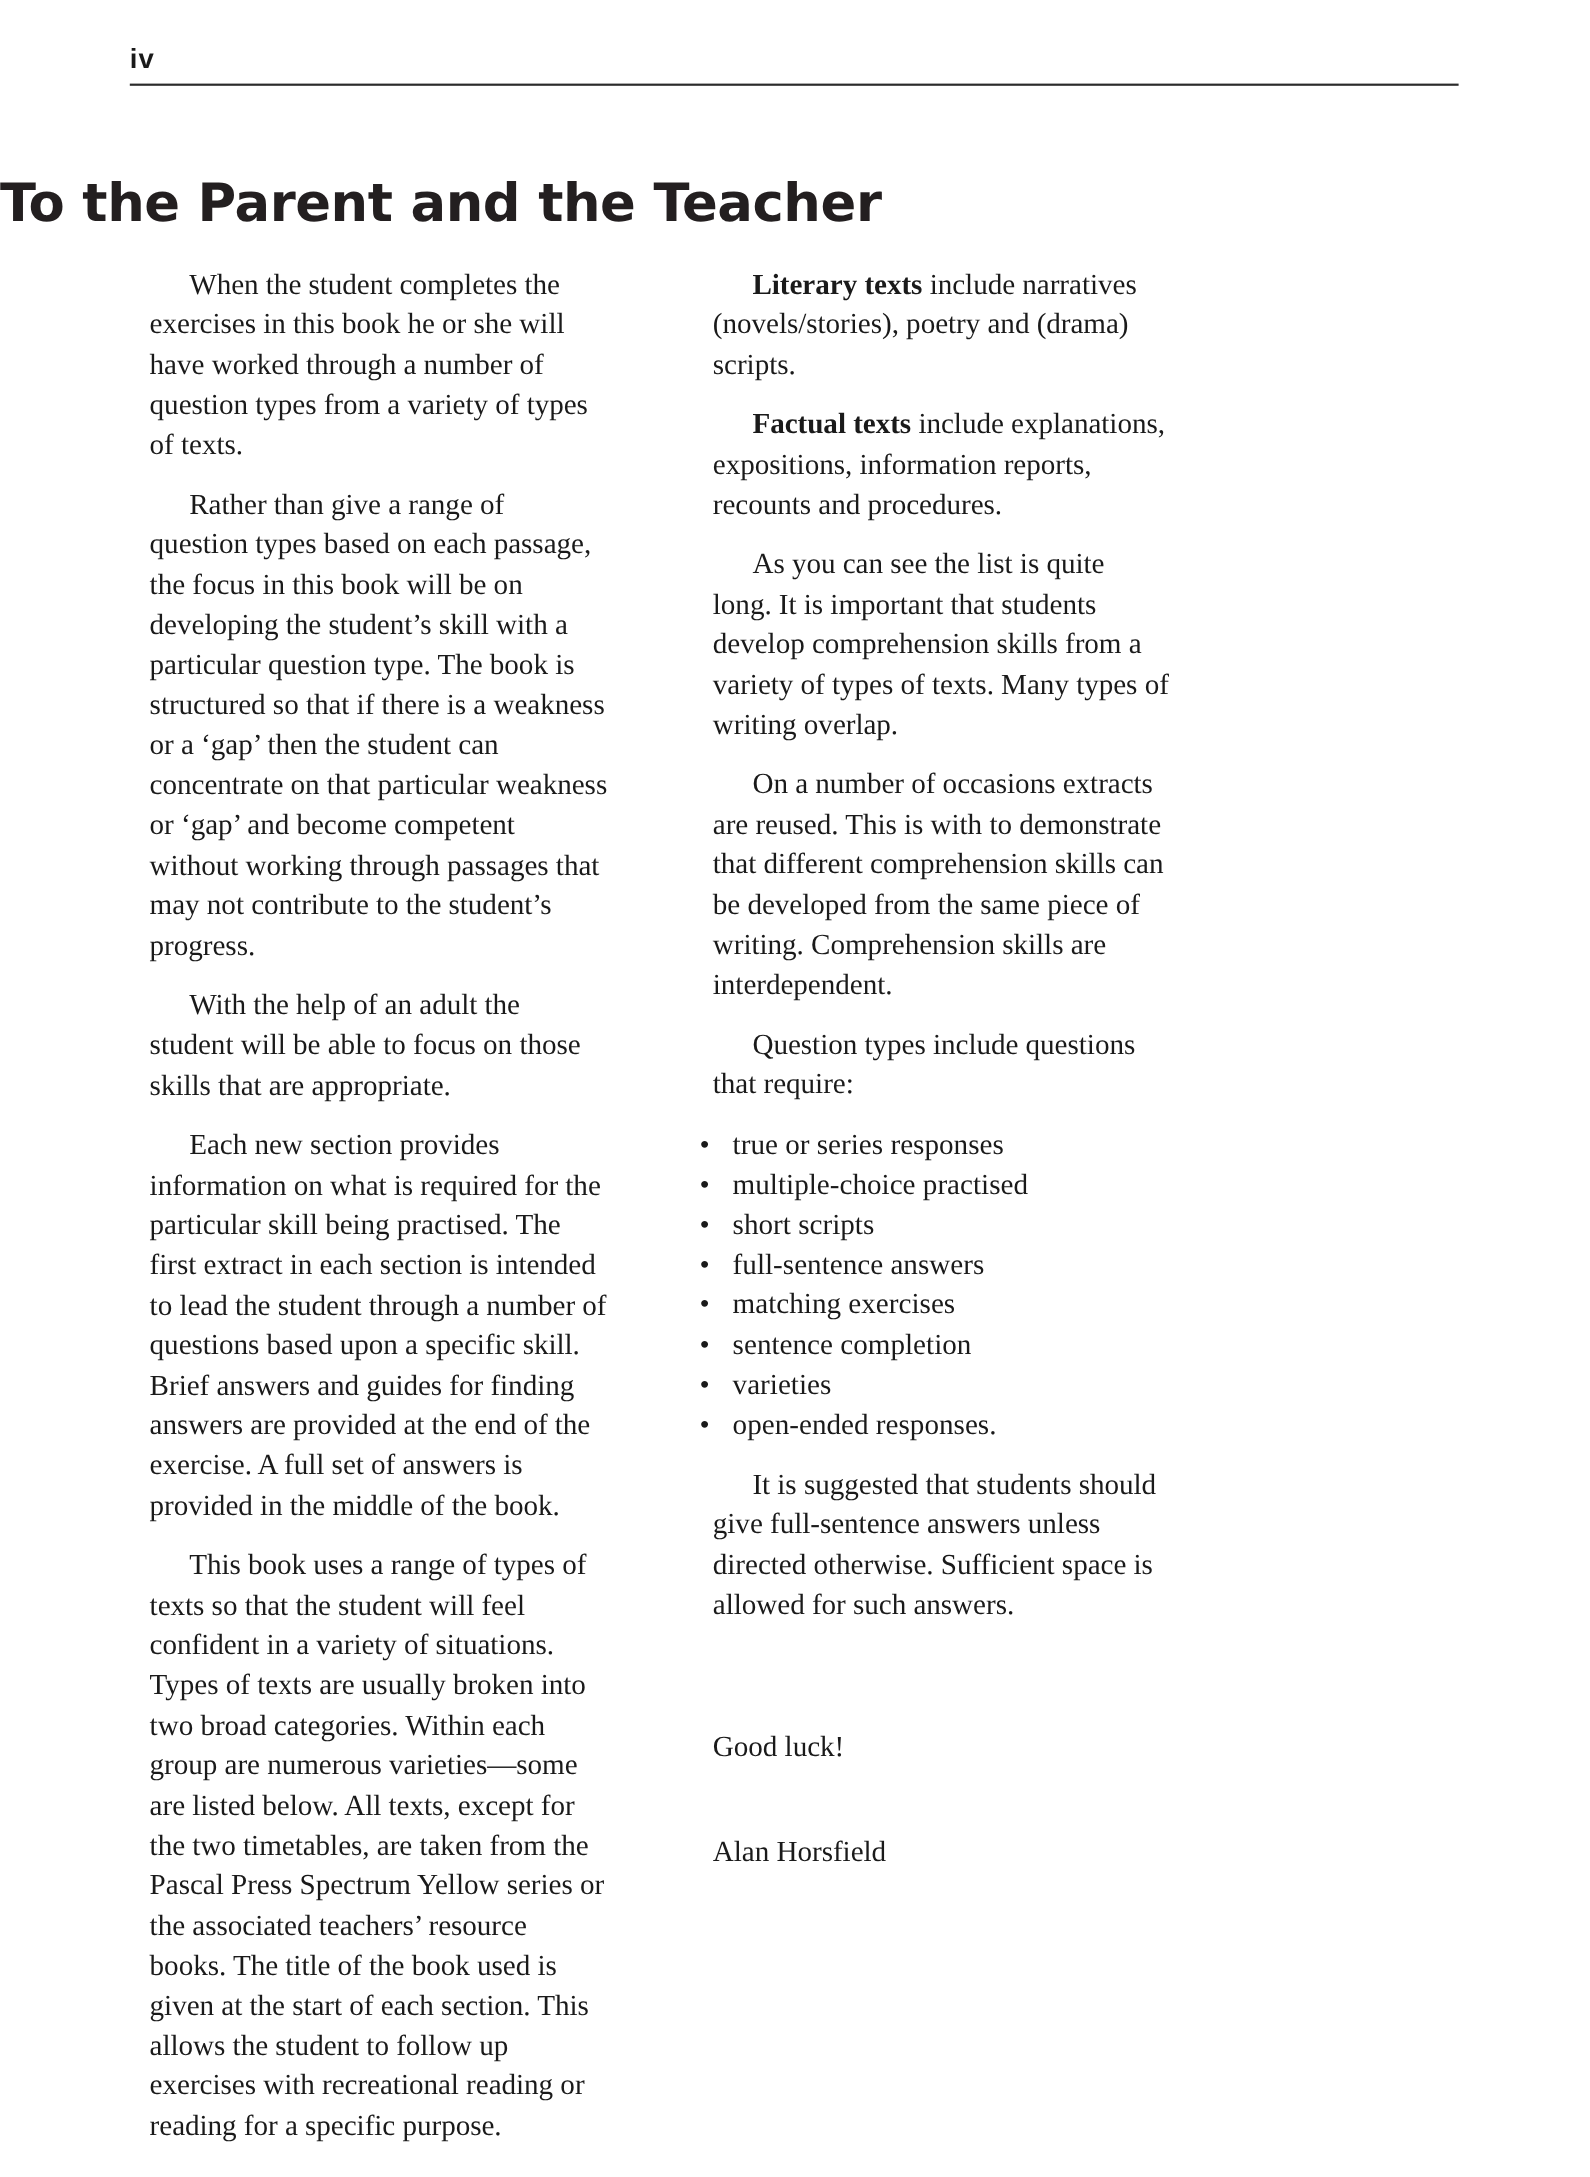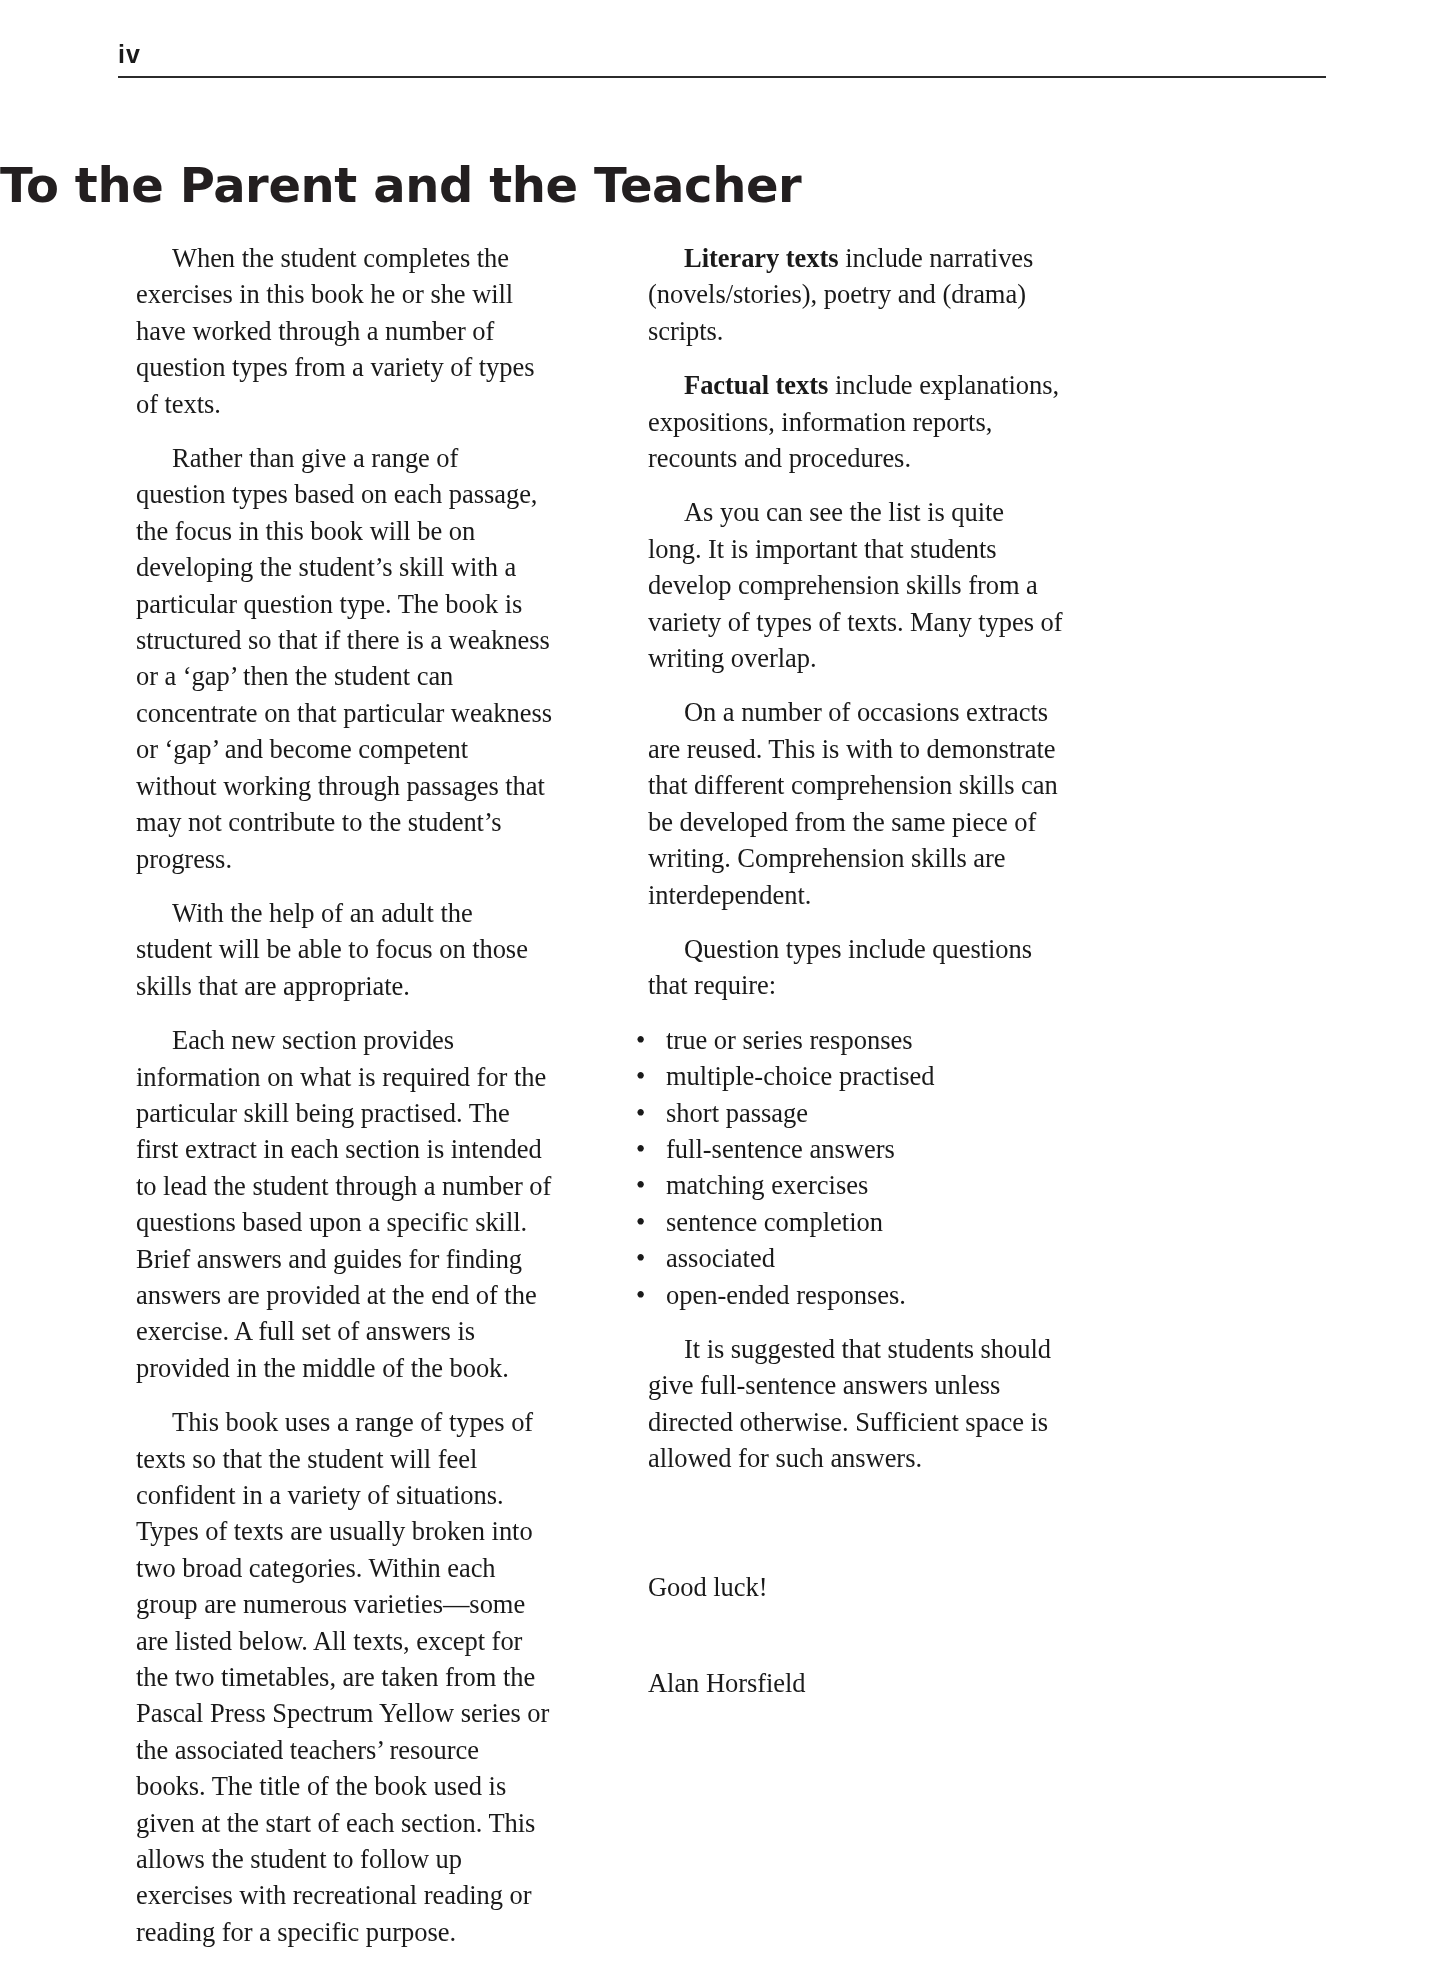--- a/index.html
+++ b/index.html
@@ -143,25 +143,25 @@
 
       <p><span class="lead">Factual texts</span><span> include explanations, expositions, information reports, recounts and procedures.</span></p>
 
       <p>As you can see the list is quite long. It is important that students develop comprehension skills from a variety of types of texts. Many types of writing overlap.</p>
       <p>On a number of occasions extracts are reused. This is with to demonstrate that different comprehension skills can be developed from the same piece of writing. Comprehension skills are interdependent.</p>
       <p>Question types include questions that require:</p>
 
       <ul class="bullets">
         <li><span class="dot">•</span><span>true or series responses</span></li>
         <li><span class="dot">•</span><span>multiple-choice practised</span></li>
-        <li><span class="dot">•</span><span>short passage</span></li>
+        <li><span class="dot">•</span><span>short scripts</span></li>
         <li><span class="dot">•</span><span>full-sentence answers</span></li>
         <li><span class="dot">•</span><span>matching exercises</span></li>
         <li><span class="dot">•</span><span>sentence completion</span></li>
-        <li><span class="dot">•</span><span>associated</span></li>
+        <li><span class="dot">•</span><span>varieties</span></li>
         <li><span class="dot">•</span><span>open-ended responses.</span></li>
       </ul>
 
       <p>It is suggested that students should give full-sentence answers unless directed otherwise. Sufficient space is allowed for such answers.</p>
 
       <div class="sig-gap"></div>
       <p class="no-indent">Good luck!</p>
       <div class="sig-gap-small"></div>
       <p class="no-indent">Alan Horsfield</p>
 

